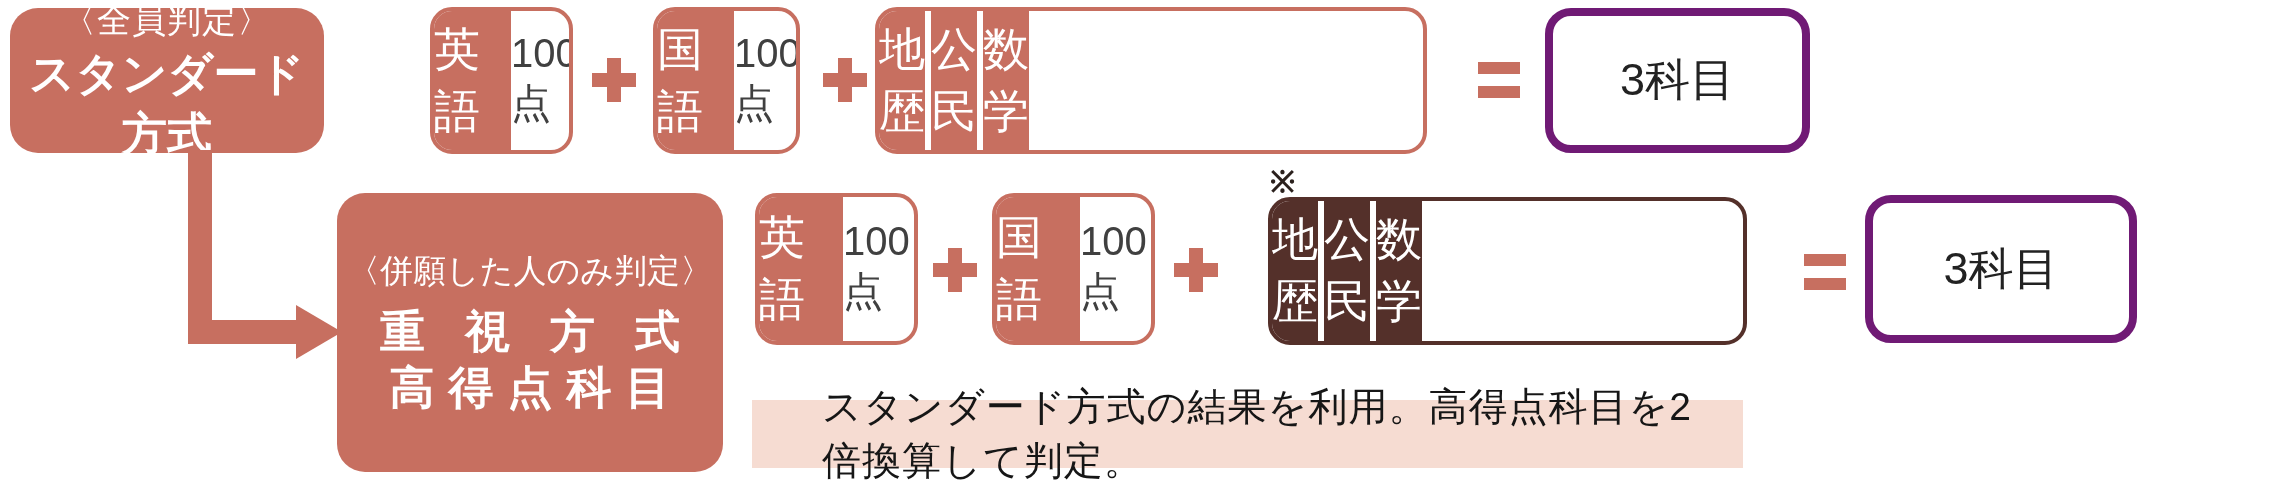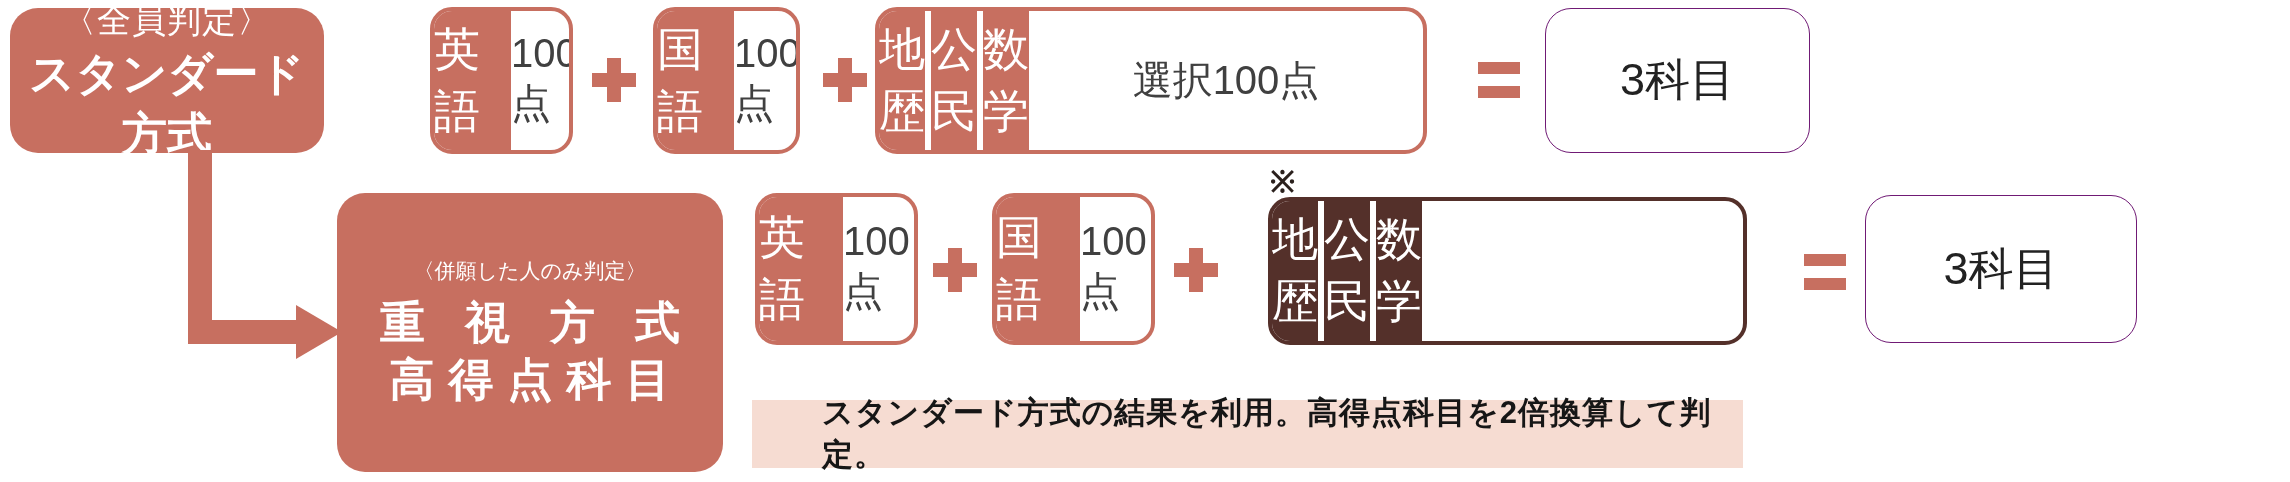--- a/index.html
+++ b/index.html
@@ -22,21 +22,21 @@
     display: flex;
     flex-direction: column;
     align-items: center;
     justify-content: center;
     text-align: center;
   }
   #method1 { left: 10px; top: 8px; width: 314px; height: 145px; }
   #method2 { left: 337px; top: 193px; width: 386px; height: 279px; }
   #method1 .method-tag  { font-size: 34px; letter-spacing: 1px; }
   #method1 .method-name { font-size: 45px; font-weight: bold; margin-top: 0; }
-  #method2 .method-tag  { font-size: 21px; margin-bottom: 10px; }
+  #method2 .method-tag  { font-size: 33px; margin-bottom: 10px; }
   .method-name-line {
     font-size: 45px; font-weight: bold; line-height: 1.25;
   }
   .ls-a { letter-spacing: 14px; margin-right: -14px; }
   .ls-b { letter-spacing: 40px; margin-right: -40px; }
 
   
   .arrow-v { position: absolute; left: 188px; top: 150px; width: 24px; height: 194px; background: #c76f60; }
   .arrow-h { position: absolute; left: 188px; top: 320px; width: 110px; height: 24px; background: #c76f60; }
   .arrow-head {
@@ -107,21 +107,21 @@
     border-top: 12px solid #c76f60;
     border-bottom: 12px solid #c76f60;
   }
   #e1 { left: 1478px; top: 62px;  }
   #e2 { left: 1804px; top: 254px; }
 
   
   .result-box {
     position: absolute;
     background: #ffffff;
-    border: 1px solid #701a75;
+    border: 8px solid #701a75;
     border-radius: 26px;
     display: flex;
     flex-direction: column;
     align-items: center;
     justify-content: center;
     color: #222222;
     font-size: 45px;
     line-height: 1.3;
     text-align: center;
   }
@@ -136,21 +136,21 @@
   .footnote {
     position: absolute; left: 742px; top: 358px;
     font-size: 30px; color: #222222; letter-spacing: 1px;
   }
   .highlight-bar {
     position: absolute; left: 752px; top: 400px;
     width: 991px; height: 68px;
     background: #f6dcd2;
     display: flex; align-items: center; justify-content: center;
     padding-left: 70px; padding-right: 20px;
-    font-size: 31px; font-weight: bold; color: #161616;
+    font-size: 39px; font-weight: normal; color: #161616;
     letter-spacing: 1px;
   }
 </style>
 </head>
 <body>
 
 <div class="canvas">
 
   <div class="method-box" id="method1">
     <div class="method-tag">〈全員判定〉</div>
@@ -180,21 +180,20 @@
   <div class="plus" id="p1b"></div>
 
   <div class="subject-box" id="s1c">
     <div class="subject-head">
       <span class="seg seg-wide">地歴</span>
       <span class="vdiv"></span>
       <span class="seg">公民</span>
       <span class="vdiv"></span>
       <span class="seg">数学</span>
     </div>
-    <div class="subject-score">選択100点</div>
   </div>
 
   <div class="equals" id="e1"></div>
 
   <div class="result-box" id="r1">
     <div>3科目</div>
   </div>
 
   <div class="method-box" id="method2">
     <div class="method-tag">〈併願した人のみ判定〉</div>

